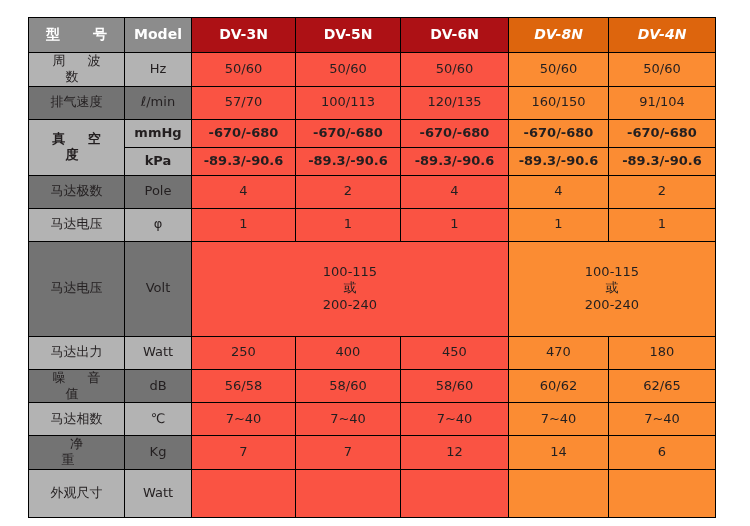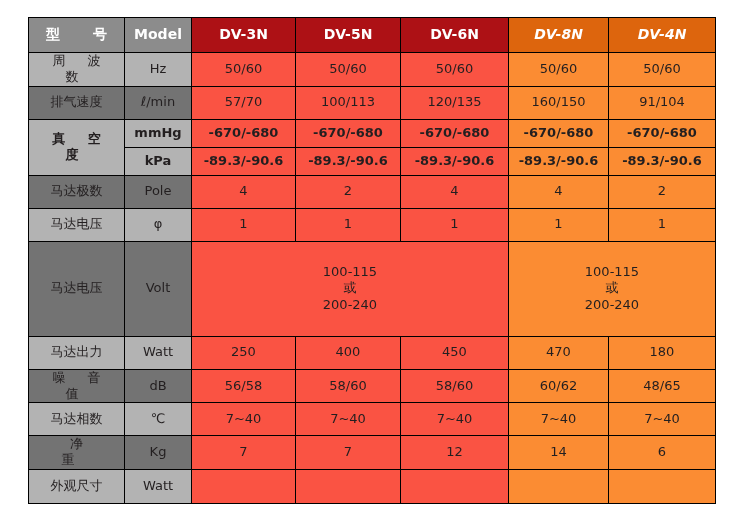--- a/index.html
+++ b/index.html
@@ -55,21 +55,21 @@
   td.lbl-wide  { letter-spacing: 9px; text-indent: 9px; }
   td.lbl-wide2 { letter-spacing: 17px; text-indent: 17px; }
 
   
   td.d-red    { background: #fa5343; }
   td.d-orange { background: #fb8c33; }
 
   tr.r { height: 33px; }
   tr.r-sub { height: 28px; font-weight: bold; }
   tr.r-volt { height: 95px; }
-  tr.r-last { height: 34px; }
+  tr.r-last { height: 48px; }
 
   td.volt-cell {
     font-size: 13px;
     line-height: 30px;
   }
   td.volt-cell .vline { display: block; }
 </style>
 </head>
 <body>
 
@@ -180,21 +180,21 @@
         <td class="d-orange">180</td>
       </tr>
 
       <tr class="r">
         <td class="lbl-white lbl-wide">噪 音 值</td>
         <td class="lbl-white">dB</td>
         <td class="d-red">56/58</td>
         <td class="d-red">58/60</td>
         <td class="d-red">58/60</td>
         <td class="d-orange">60/62</td>
-        <td class="d-orange">48/65</td>
+        <td class="d-orange">62/65</td>
       </tr>
 
       <tr class="r">
         <td class="lbl-gray">马达相数</td>
         <td class="lbl-gray">℃</td>
         <td class="d-red">7~40</td>
         <td class="d-red">7~40</td>
         <td class="d-red">7~40</td>
         <td class="d-orange">7~40</td>
         <td class="d-orange">7~40</td>

